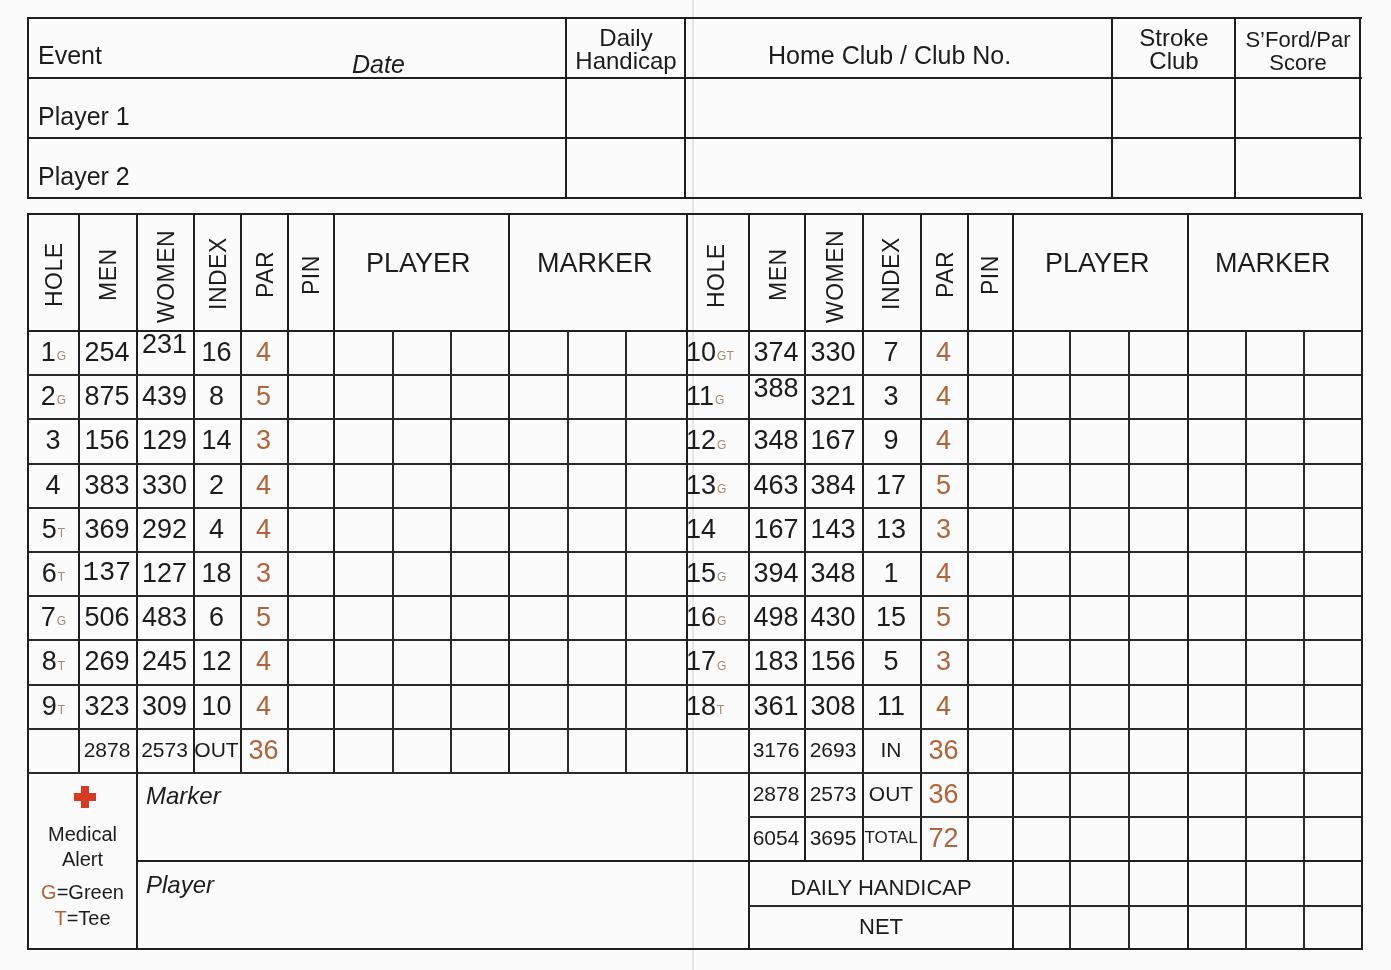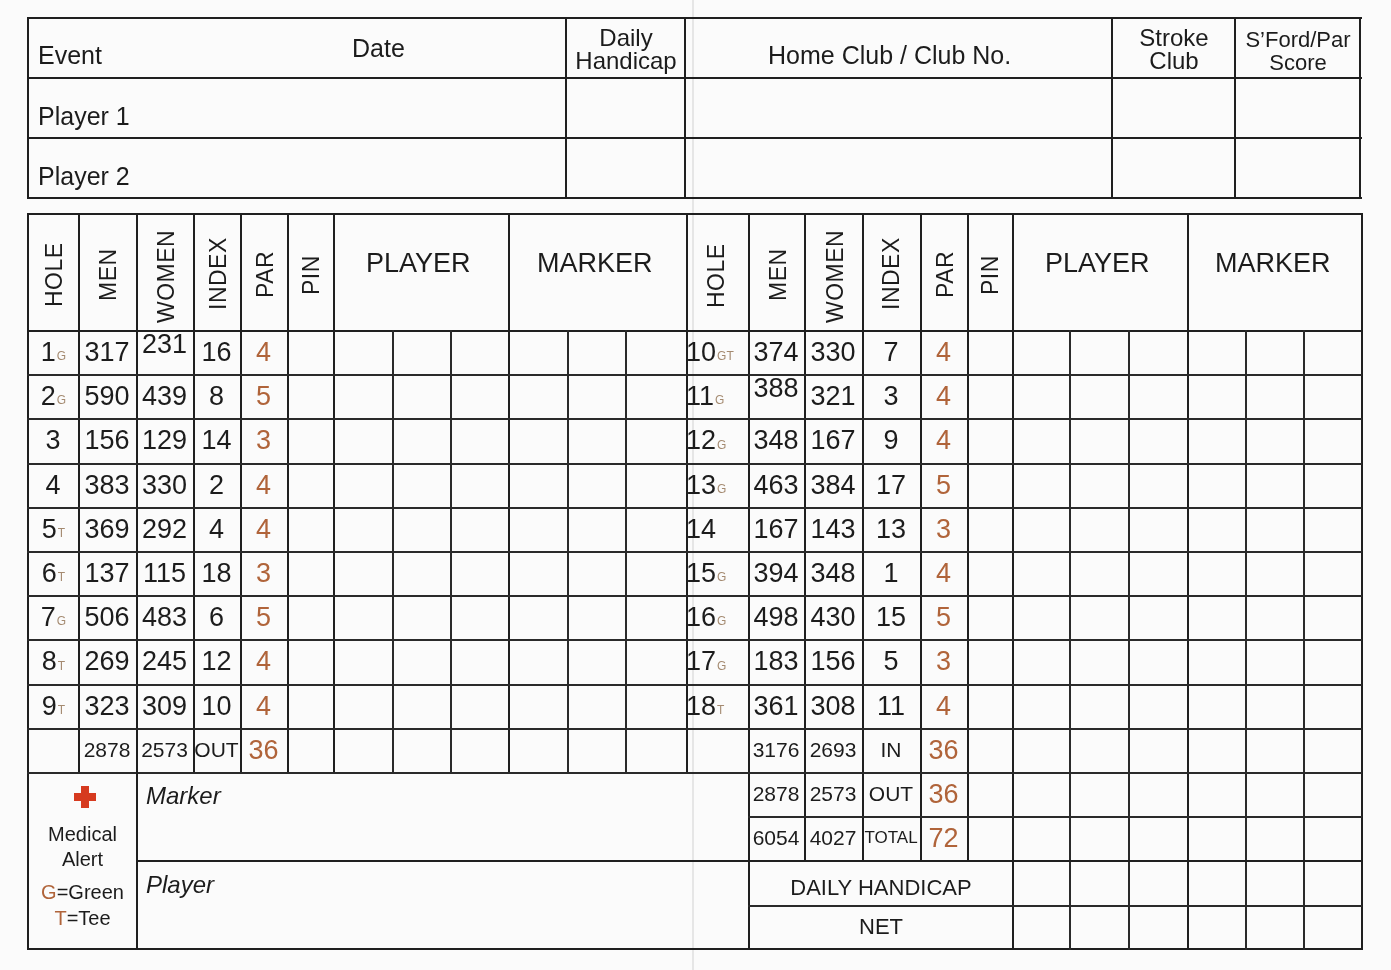--- a/index.html
+++ b/index.html
@@ -39,21 +39,21 @@
   <div class="line-h" style="left:27px;top:137px;width:1335px;"></div>
   <div class="line-h" style="left:27px;top:197px;width:1335px;"></div>
   <div class="line-v" style="left:27px;top:17px;height:182px;"></div>
   <div class="line-v" style="left:565px;top:17px;height:182px;"></div>
   <div class="line-v" style="left:684px;top:17px;height:182px;"></div>
   <div class="line-v" style="left:1111px;top:17px;height:182px;"></div>
   <div class="line-v" style="left:1234px;top:17px;height:182px;"></div>
   <div class="line-v" style="left:1359px;top:17px;height:182px;"></div>
 
   <div class="txt hdr" style="left:38px;top:43px;">Event</div>
-  <div class="txt hdr" style="left:352px;top:36px;">Date</div>
+  <div class="txt hdr" style="left:352px;top:52px;font-style:italic;">Date</div>
   <div class="txt hdr2" style="left:567px;top:26px;width:118px;">Daily
 Handicap</div>
   <div class="txt hdr" style="left:768px;top:43px;">Home Club / Club No.</div>
   <div class="txt hdr2" style="left:1113px;top:26px;width:122px;">Stroke
 Club</div>
   <div class="txt hdr2" style="left:1236px;top:28px;width:124px;font-size:22px;">S’Ford/Par
 Score</div>
 
   <div class="txt hdr" style="left:38px;top:104px;">Player 1</div>
   <div class="txt hdr" style="left:38px;top:164px;">Player 2</div>
@@ -125,36 +125,36 @@
     <div class="thin-h" style="left:748px;top:816px;width:614px;"></div>
     <div class="line-h" style="left:748px;top:860px;width:614px;"></div>
     <div class="thin-h" style="left:748px;top:905px;width:614px;"></div>
     <div class="thin-h" style="left:1012px;top:772px;width:350px;"></div>
     <div class="line-v" style="left:136px;top:772px;height:178px;"></div>
     <div class="line-h" style="left:136px;top:860px;width:614px;"></div>
     <div class="cell" style="left:29px;top:330px;width:49px;height:44px;">
       <span>1</span>
       <span class="sub">G</span>
     </div>
-    <div class="cell " style="left:78px;top:330px;width:58px;height:44px;">317</div>
+    <div class="cell " style="left:78px;top:330px;width:58px;height:44px;">254</div>
     <div class="cell " style="left:136px;top:330px;width:57px;height:28px;">231</div>
     <div class="cell " style="left:193px;top:330px;width:47px;height:44px;">16</div>
     <div class="cell par" style="left:240px;top:330px;width:47px;height:44px;">4</div>
     <div class="cell " style="left:287px;top:332px;width:46px;height:42px;"></div>
     <div class="cell " style="left:335px;top:332px;width:57px;height:42px;"></div>
     <div class="cell " style="left:394px;top:332px;width:56px;height:42px;"></div>
     <div class="cell " style="left:452px;top:332px;width:56px;height:42px;"></div>
     <div class="cell " style="left:510px;top:332px;width:57px;height:42px;"></div>
     <div class="cell " style="left:569px;top:332px;width:56px;height:42px;"></div>
     <div class="cell " style="left:627px;top:332px;width:59px;height:42px;"></div>
     <div class="cell" style="left:29px;top:374px;width:49px;height:44px;">
       <span>2</span>
       <span class="sub">G</span>
     </div>
-    <div class="cell " style="left:78px;top:374px;width:58px;height:44px;">590</div>
+    <div class="cell " style="left:78px;top:374px;width:58px;height:44px;">875</div>
     <div class="cell " style="left:136px;top:374px;width:57px;height:44px;">439</div>
     <div class="cell " style="left:193px;top:374px;width:47px;height:44px;">8</div>
     <div class="cell par" style="left:240px;top:374px;width:47px;height:44px;">5</div>
     <div class="cell " style="left:287px;top:376px;width:46px;height:42px;"></div>
     <div class="cell " style="left:335px;top:376px;width:57px;height:42px;"></div>
     <div class="cell " style="left:394px;top:376px;width:56px;height:42px;"></div>
     <div class="cell " style="left:452px;top:376px;width:56px;height:42px;"></div>
     <div class="cell " style="left:510px;top:376px;width:57px;height:42px;"></div>
     <div class="cell " style="left:569px;top:376px;width:56px;height:42px;"></div>
     <div class="cell " style="left:627px;top:376px;width:59px;height:42px;"></div>
@@ -200,22 +200,22 @@
     <div class="cell " style="left:335px;top:509px;width:57px;height:42px;"></div>
     <div class="cell " style="left:394px;top:509px;width:56px;height:42px;"></div>
     <div class="cell " style="left:452px;top:509px;width:56px;height:42px;"></div>
     <div class="cell " style="left:510px;top:509px;width:57px;height:42px;"></div>
     <div class="cell " style="left:569px;top:509px;width:56px;height:42px;"></div>
     <div class="cell " style="left:627px;top:509px;width:59px;height:42px;"></div>
     <div class="cell" style="left:29px;top:551px;width:49px;height:44px;">
       <span>6</span>
       <span class="sub">T</span>
     </div>
-    <div class="cell " style="left:78px;top:551px;width:58px;height:44px;">137</div>
-    <div class="cell " style="left:136px;top:551px;width:57px;height:44px;">115</div>
+    <div class="cell " style="left:78px;top:551px;width:58px;height:44px;font-family:Liberation Mono, monospace;">137</div>
+    <div class="cell " style="left:136px;top:551px;width:57px;height:44px;">127</div>
     <div class="cell " style="left:193px;top:551px;width:47px;height:44px;">18</div>
     <div class="cell par" style="left:240px;top:551px;width:47px;height:44px;">3</div>
     <div class="cell " style="left:287px;top:553px;width:46px;height:42px;"></div>
     <div class="cell " style="left:335px;top:553px;width:57px;height:42px;"></div>
     <div class="cell " style="left:394px;top:553px;width:56px;height:42px;"></div>
     <div class="cell " style="left:452px;top:553px;width:56px;height:42px;"></div>
     <div class="cell " style="left:510px;top:553px;width:57px;height:42px;"></div>
     <div class="cell " style="left:569px;top:553px;width:56px;height:42px;"></div>
     <div class="cell " style="left:627px;top:553px;width:59px;height:42px;"></div>
     <div class="cell" style="left:29px;top:595px;width:49px;height:44px;">
@@ -422,21 +422,21 @@
     <div class="cell small" style="left:804px;top:772px;width:58px;height:44px;">2573</div>
     <div class="cell small" style="left:862px;top:772px;width:58px;height:44px;">OUT</div>
     <div class="cell par" style="left:920px;top:772px;width:47px;height:44px;">36</div>
     <div class="cell " style="left:1014px;top:774px;width:55px;height:42px;"></div>
     <div class="cell " style="left:1071px;top:774px;width:57px;height:42px;"></div>
     <div class="cell " style="left:1130px;top:774px;width:57px;height:42px;"></div>
     <div class="cell " style="left:1189px;top:774px;width:56px;height:42px;"></div>
     <div class="cell " style="left:1247px;top:774px;width:56px;height:42px;"></div>
     <div class="cell " style="left:1305px;top:774px;width:56px;height:42px;"></div>
     <div class="cell small" style="left:748px;top:816px;width:56px;height:44px;">6054</div>
-    <div class="cell small" style="left:804px;top:816px;width:58px;height:44px;">4027</div>
+    <div class="cell small" style="left:804px;top:816px;width:58px;height:44px;">3695</div>
     <div class="cell tiny" style="left:862px;top:816px;width:58px;height:44px;">TOTAL</div>
     <div class="cell par" style="left:920px;top:816px;width:47px;height:44px;">72</div>
     <div class="cell " style="left:1014px;top:818px;width:55px;height:42px;"></div>
     <div class="cell " style="left:1071px;top:818px;width:57px;height:42px;"></div>
     <div class="cell " style="left:1130px;top:818px;width:57px;height:42px;"></div>
     <div class="cell " style="left:1189px;top:818px;width:56px;height:42px;"></div>
     <div class="cell " style="left:1247px;top:818px;width:56px;height:42px;"></div>
     <div class="cell " style="left:1305px;top:818px;width:56px;height:42px;"></div>
     <div class="cell " style="left:1014px;top:862px;width:55px;height:43px;"></div>
     <div class="cell " style="left:1071px;top:862px;width:57px;height:43px;"></div>

